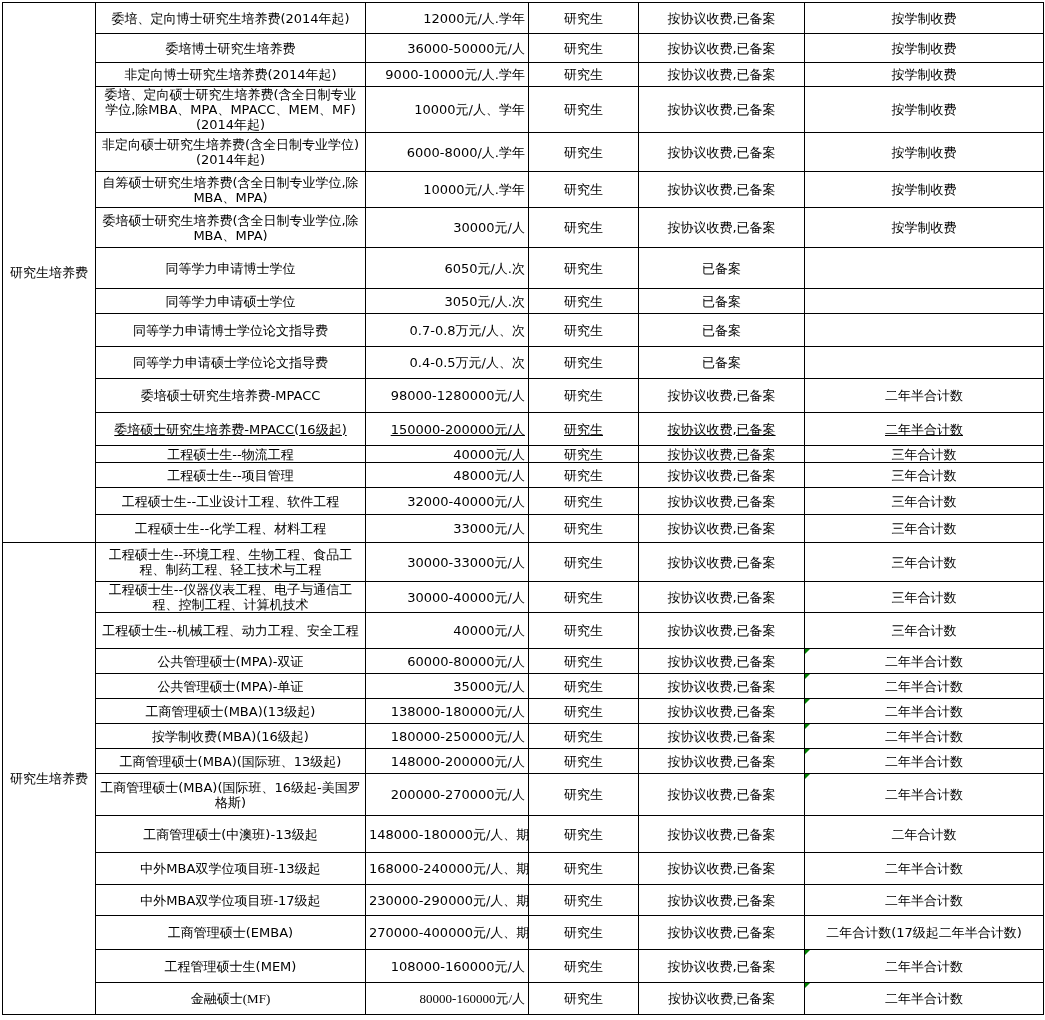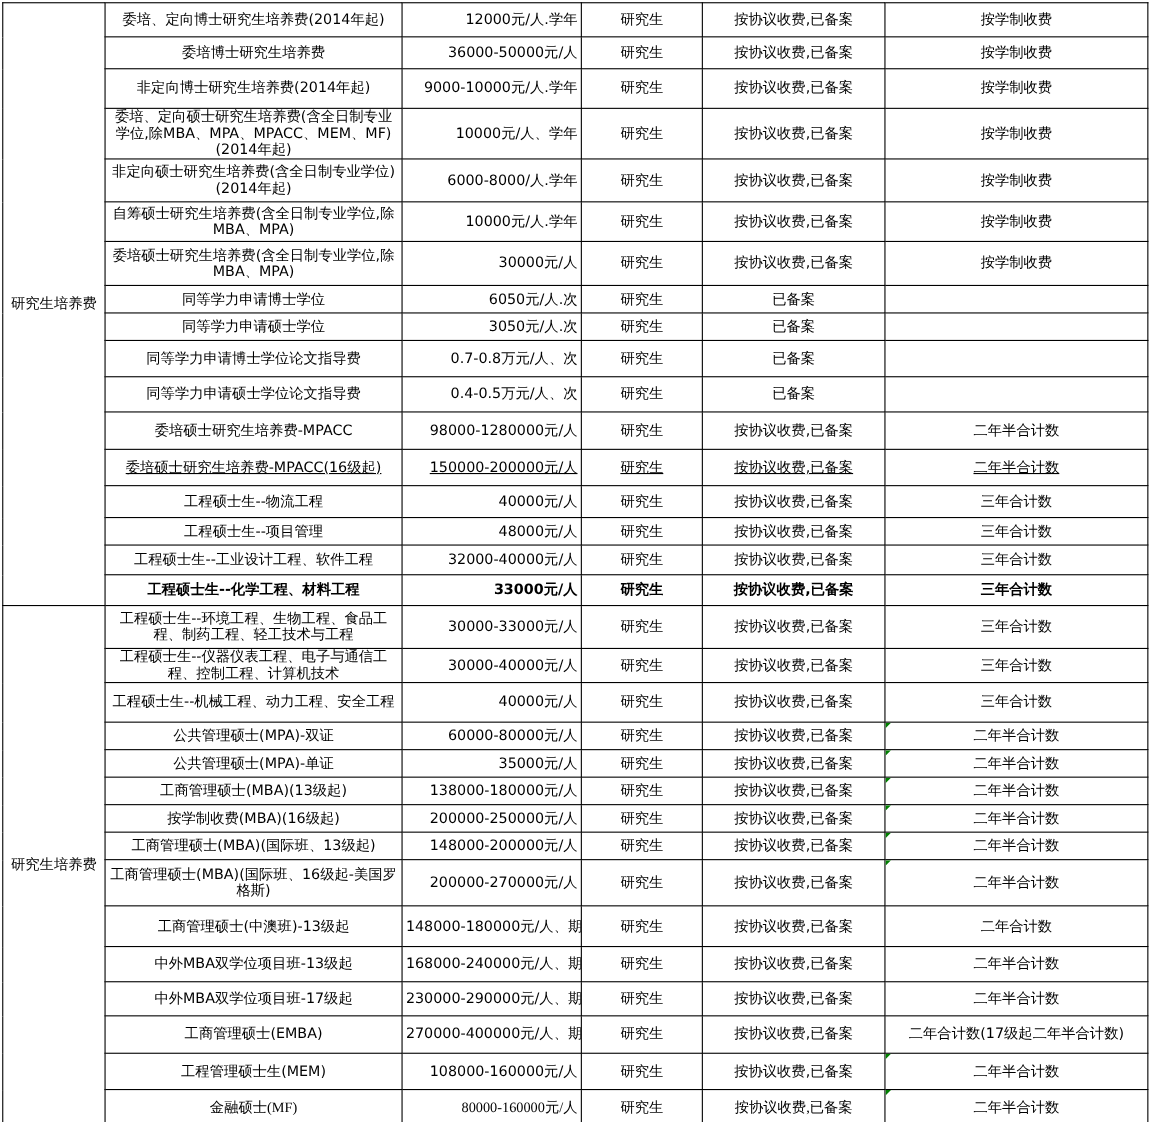--- a/index.html
+++ b/index.html
@@ -79,21 +79,21 @@
         <td class="basis">按协议收费,已备案</td>
         <td class="note">按学制收费</td>
       </tr>
       <tr style="height: 29px;">
         <td class="item">委培博士研究生培养费</td>
         <td class="price">36000-50000元/人</td>
         <td class="target">研究生</td>
         <td class="basis">按协议收费,已备案</td>
         <td class="note">按学制收费</td>
       </tr>
-      <tr style="height: 36px;">
+      <tr style="height: 24px;">
         <td class="item">非定向博士研究生培养费(2014年起)</td>
         <td class="price">9000-10000元/人.学年</td>
         <td class="target">研究生</td>
         <td class="basis">按协议收费,已备案</td>
         <td class="note">按学制收费</td>
       </tr>
       <tr style="height: 46px;">
         <td class="item">委培、定向硕士研究生培养费(含全日制专业学位,除MBA、MPA、MPACC、MEM、MF)(2014年起)</td>
         <td class="price">10000元/人、学年</td>
         <td class="target">研究生</td>
@@ -114,21 +114,21 @@
         <td class="basis">按协议收费,已备案</td>
         <td class="note">按学制收费</td>
       </tr>
       <tr style="height: 40px;">
         <td class="item">委培硕士研究生培养费(含全日制专业学位,除MBA、MPA)</td>
         <td class="price">30000元/人</td>
         <td class="target">研究生</td>
         <td class="basis">按协议收费,已备案</td>
         <td class="note">按学制收费</td>
       </tr>
-      <tr style="height: 25px;">
+      <tr style="height: 41px;">
         <td class="item">同等学力申请博士学位</td>
         <td class="price">6050元/人.次</td>
         <td class="target">研究生</td>
         <td class="basis">已备案</td>
         <td class="note"></td>
       </tr>
       <tr style="height: 25px;">
         <td class="item">同等学力申请硕士学位</td>
         <td class="price">3050元/人.次</td>
         <td class="target">研究生</td>
@@ -156,42 +156,42 @@
         <td class="basis">按协议收费,已备案</td>
         <td class="note">二年半合计数</td>
       </tr>
       <tr style="height: 33px; text-decoration: underline;">
         <td class="item">委培硕士研究生培养费-MPACC(16级起)</td>
         <td class="price">150000-200000元/人</td>
         <td class="target">研究生</td>
         <td class="basis">按协议收费,已备案</td>
         <td class="note">二年半合计数</td>
       </tr>
-      <tr style="height: 29px; margin-left: 28px;">
+      <tr style="height: 17px; margin-left: 28px;">
         <td class="item">工程硕士生--物流工程</td>
         <td class="price">40000元/人</td>
         <td class="target">研究生</td>
         <td class="basis">按协议收费,已备案</td>
         <td class="note">三年合计数</td>
       </tr>
       <tr style="height: 25px;">
         <td class="item">工程硕士生--项目管理</td>
         <td class="price">48000元/人</td>
         <td class="target">研究生</td>
         <td class="basis">按协议收费,已备案</td>
         <td class="note">三年合计数</td>
       </tr>
       <tr style="height: 27px;">
         <td class="item">工程硕士生--工业设计工程、软件工程</td>
         <td class="price">32000-40000元/人</td>
         <td class="target">研究生</td>
         <td class="basis">按协议收费,已备案</td>
         <td class="note">三年合计数</td>
       </tr>
-      <tr style="height: 28px; font-weight: bold;">
+      <tr style="height: 28px;">
         <td class="item">工程硕士生--化学工程、材料工程</td>
         <td class="price">33000元/人</td>
         <td class="target">研究生</td>
         <td class="basis">按协议收费,已备案</td>
         <td class="note">三年合计数</td>
       </tr>
       <tr style="height: 39px;">
         <td rowspan="15" class="cat">研究生培养费</td>
         <td class="item">工程硕士生--环境工程、生物工程、食品工程、制药工程、轻工技术与工程</td>
         <td class="price">30000-33000元/人</td>
@@ -229,21 +229,21 @@
       </tr>
       <tr style="height: 25px;">
         <td class="item">工商管理硕士(MBA)(13级起)</td>
         <td class="price">138000-180000元/人</td>
         <td class="target">研究生</td>
         <td class="basis">按协议收费,已备案</td>
         <td class="note"><span class="marker" style="border-top-color: rgb(0, 128, 0);"></span><span>二年半合计数</span></td>
       </tr>
       <tr style="height: 25px;">
         <td class="item">按学制收费(MBA)(16级起)</td>
-        <td class="price">200000-250000元/人</td>
+        <td class="price">180000-250000元/人</td>
         <td class="target">研究生</td>
         <td class="basis">按协议收费,已备案</td>
         <td class="note"><span class="marker" style="border-top-color: rgb(0, 128, 0);"></span><span>二年半合计数</span></td>
       </tr>
       <tr style="height: 25px;">
         <td class="item">工商管理硕士(MBA)(国际班、13级起)</td>
         <td class="price">148000-200000元/人</td>
         <td class="target">研究生</td>
         <td class="basis">按协议收费,已备案</td>
         <td class="note"><span class="marker" style="border-top-color: rgb(0, 128, 0);"></span><span>二年半合计数</span></td>

